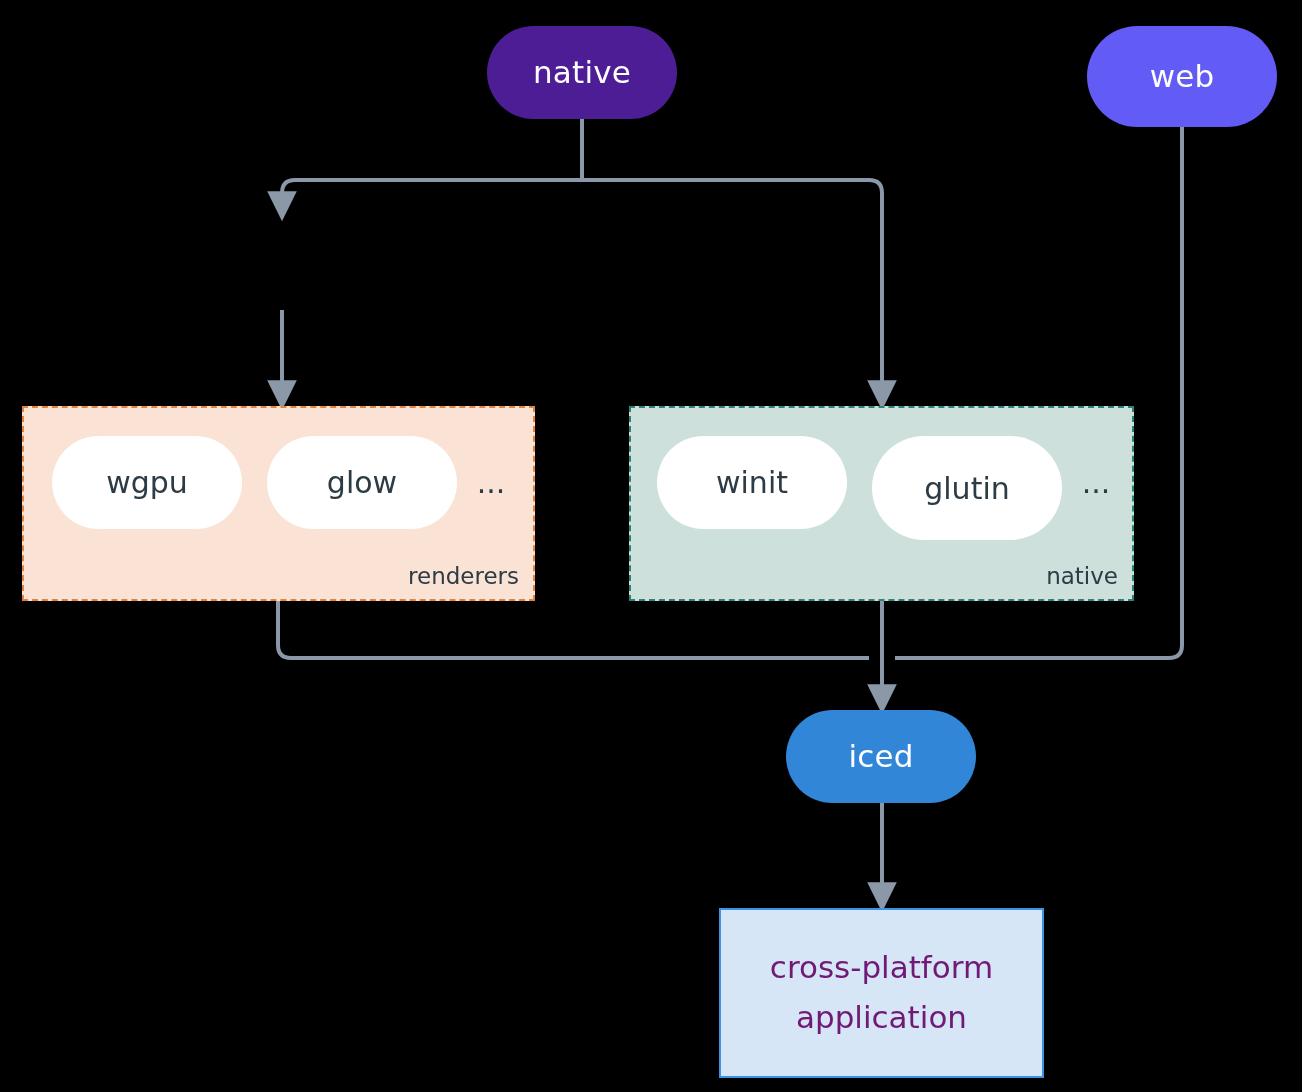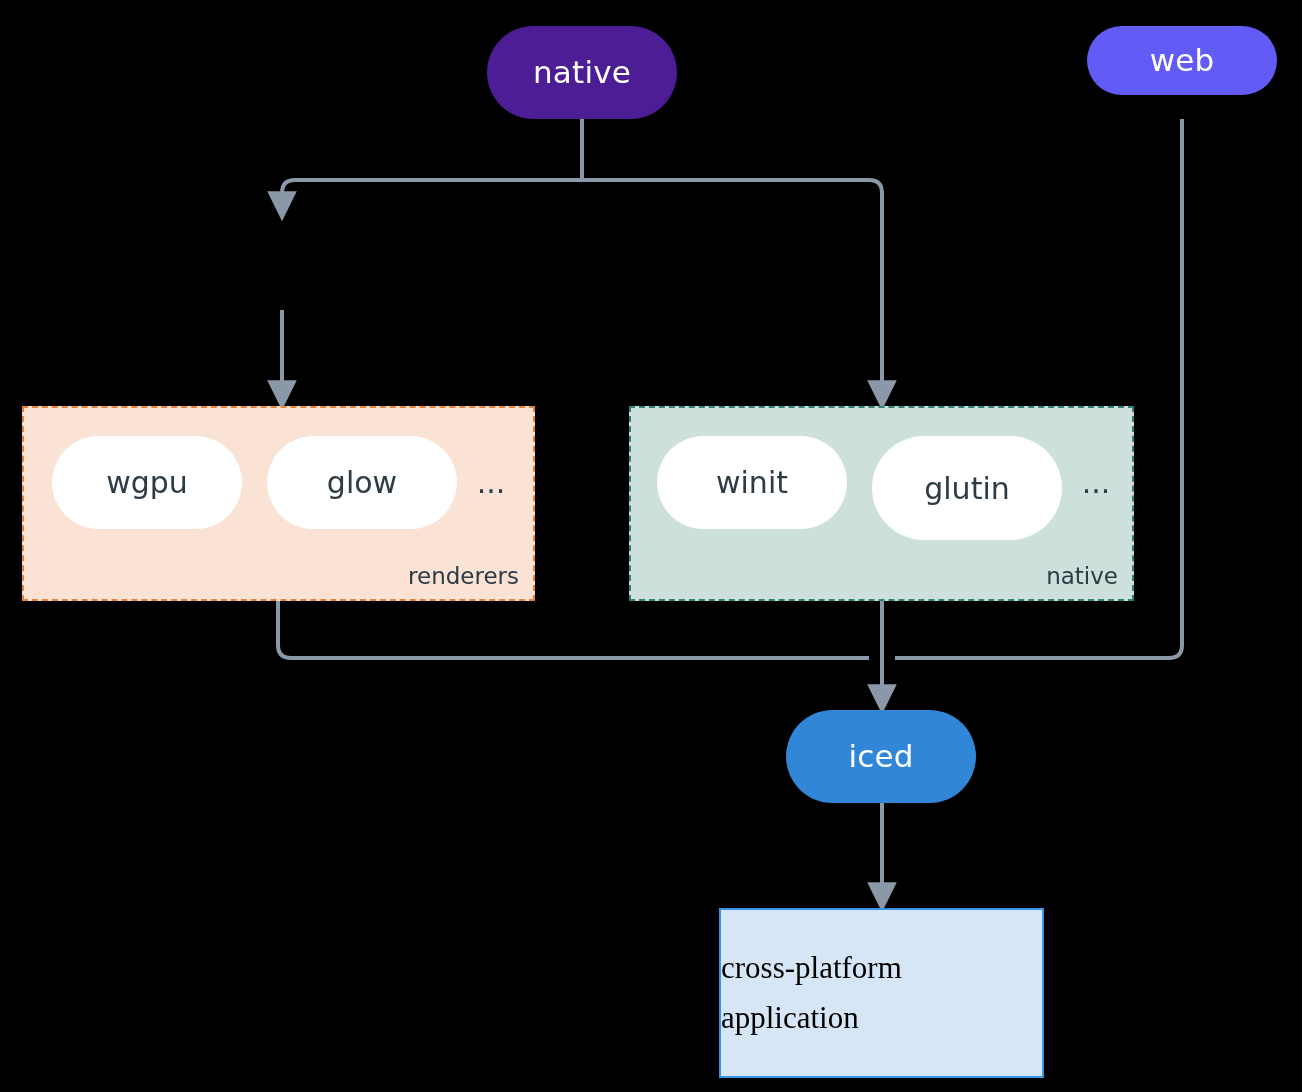--- a/index.html
+++ b/index.html
@@ -37,21 +37,21 @@
     border-radius: 999px;
     color: #ffffff;
     font-size: 31px;
     letter-spacing: 0.2px;
   }
   .pill-native {
     left: 487px;  top: 26px;  width: 190px; height: 93px;
     background: #4c1d95;
   }
   .pill-web {
-    left: 1087px; top: 26px;  width: 190px; height: 69px;
+    left: 1087px; top: 26px;  width: 190px; height: 101px;
     background: #635bf6;
   }
   .pill-graphics {
     left: 187px;  top: 217px; width: 190px; height: 93px;
     background: #e5833c;
   }
   .pill-iced {
     left: 786px;  top: 710px; width: 190px; height: 93px;
     background: #3186d8;
   }
@@ -107,26 +107,25 @@
   .el-shells    { left: 441px; width: 48px; }
   
   .app-box {
     position: absolute;
     left: 719px; top: 908px; width: 325px; height: 170px;
     background: #d6e6f7;
     border: 2px solid #3b93e8;
     box-sizing: border-box;
     display: flex;
     flex-direction: column;
-    align-items: flex-start;
+    align-items: center;
     justify-content: center;
-    color: #000000;
+    color: #701a75;
     font-size: 31px;
     line-height: 1.6;
-    font-family: Liberation Serif, serif;
   }
 </style>
 </head>
 <body>
 
 <div id="canvas">
 
   <svg id="edges" viewBox="0 0 1302 1092" xmlns="http://www.w3.org/2000/svg">
     <defs>
       <marker id="arrowhead" markerWidth="9" markerHeight="9" refX="4.2" refY="4.5" orient="auto" markerUnits="strokeWidth">

